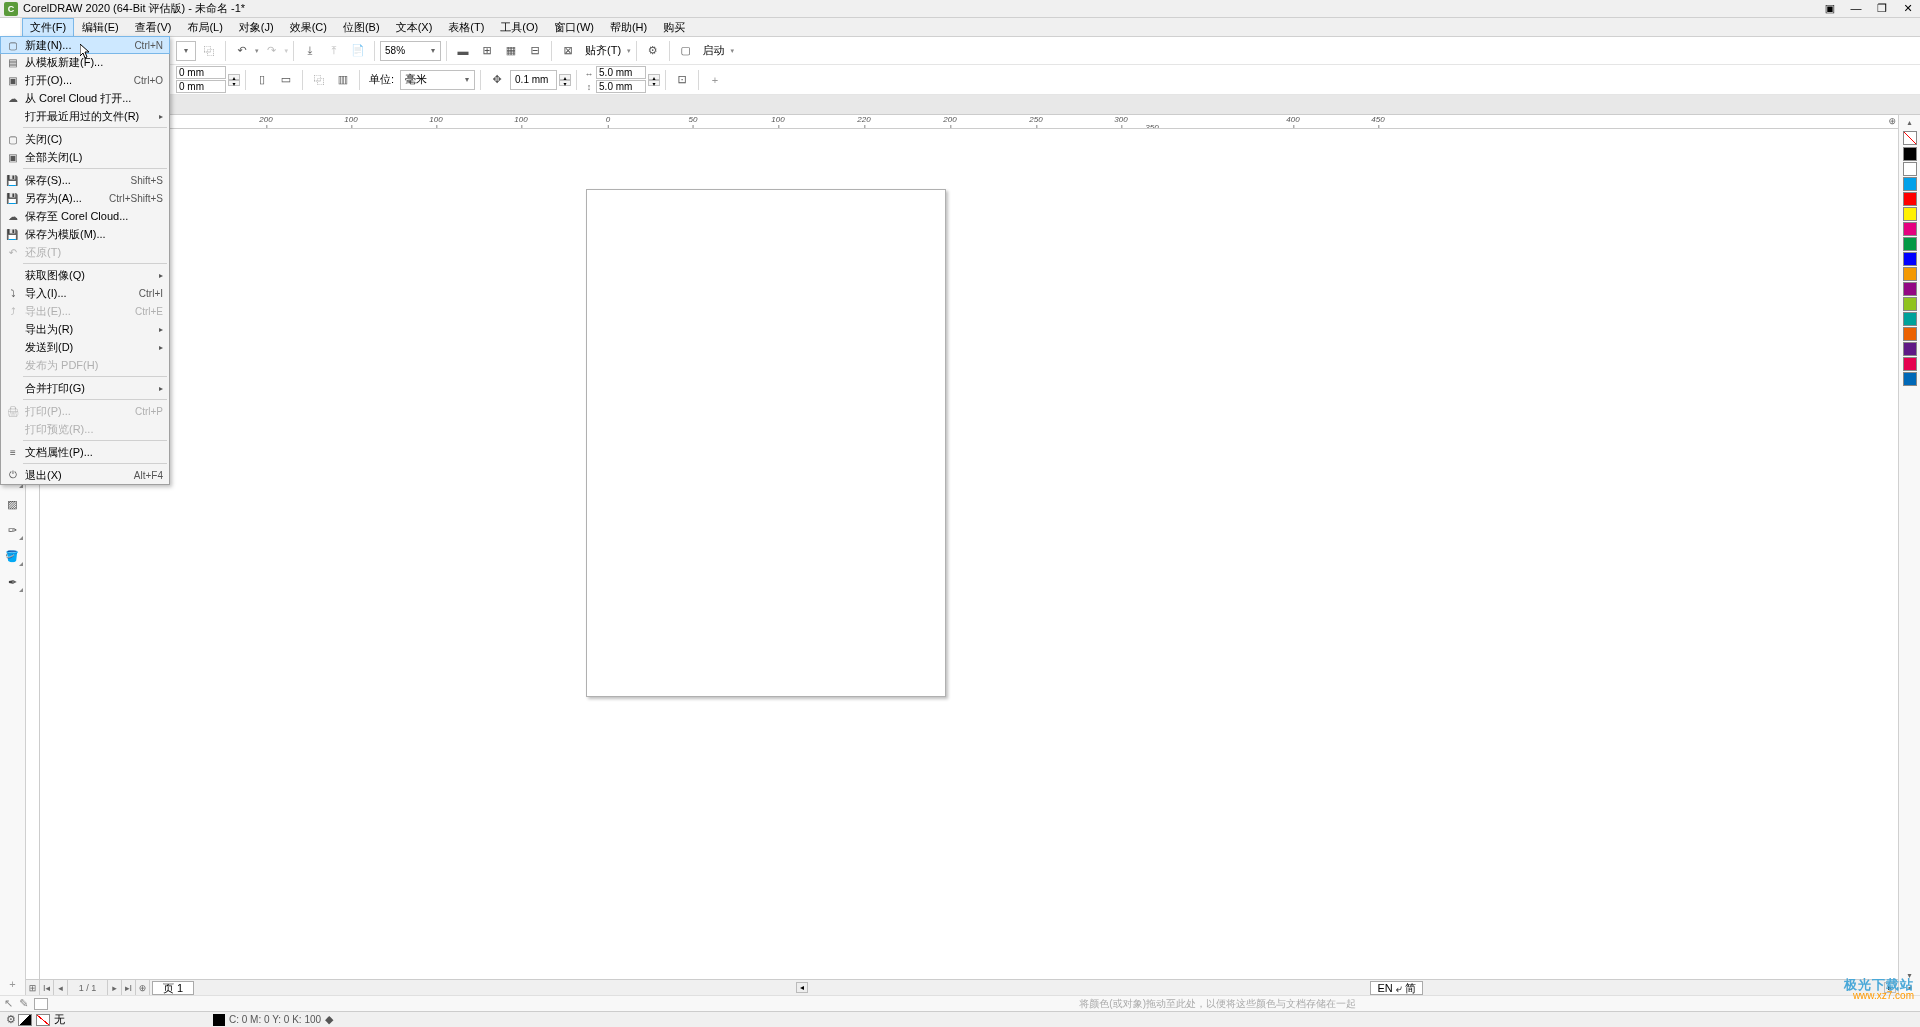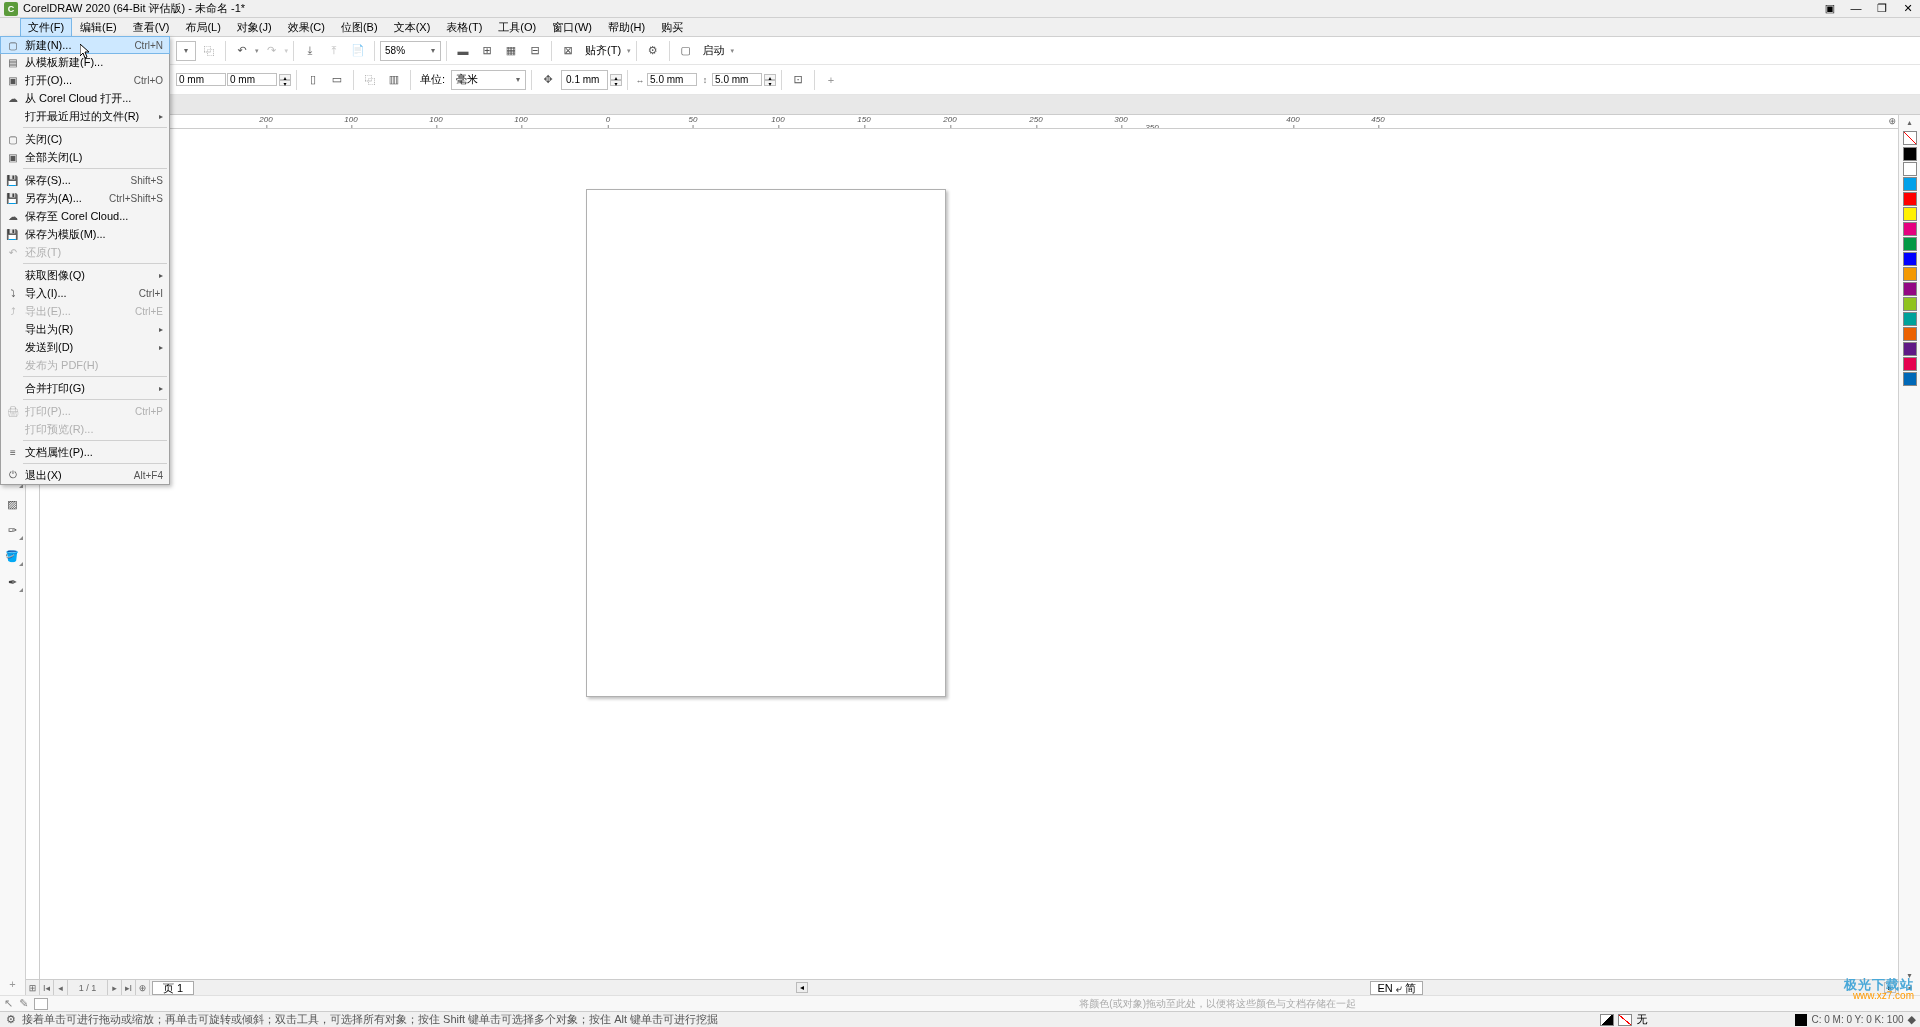--- a/index.html
+++ b/index.html
@@ -6,36 +6,36 @@
 body { background: #fff; overflow: hidden; width: 1920px; height: 1027px; position: relative; }
 
 
 .titlebar { height: 18px; background: #f0f0f0; display: flex; align-items: center; padding: 0 4px; border-bottom: 1px solid #d0d0d0; }
 .titlebar .logo { width: 14px; height: 14px; background: #5b9b3b; border-radius: 2px; margin-right: 5px; display: flex; align-items: center; justify-content: center; color: #fff; font-size: 9px; font-weight: bold;}
 .titlebar .title { flex: 1; }
 .titlebar .winbtns { display: flex; gap: 10px; }
 .titlebar .winbtns span { width: 16px; text-align: center; cursor: default; }
 
 
-.menubar { height: 19px; background: #f0f0f0; display: flex; align-items: center; padding: 0 20px; border-bottom: 1px solid #d0d0d0; }
+.menubar { height: 19px; background: #f0f0f0; display: flex; align-items: center; padding: 0 2px; border-bottom: 1px solid #d0d0d0; margin-left: 20px; }
 .menubar .mitem { padding: 2px 8px; cursor: default; }
 .menubar .mitem.active { background: #cde8ff; border: 1px solid #7ab7e8; padding: 1px 7px;}
 
 
 .toolbar1 { height: 28px; background: #fff; display: flex; align-items: center; padding: 0 4px; border-bottom: 1px solid #e5e5e5; gap: 2px;}
 .tbtn { width: 22px; height: 22px; display: flex; align-items: center; justify-content: center; color: #555; border: 1px solid transparent; }
 .tsep { width: 1px; height: 20px; background: #d8d8d8; margin: 0 3px;}
 .tcombo { height: 20px; border: 1px solid #c0c0c0; display: flex; align-items: center; background: #fff; }
 .tcombo input { border: none; width: 45px; padding: 0 4px; outline: none; font-size: 10px;}
 .tcombo .arrow { width: 14px; text-align: center; color: #666; font-size: 8px;}
 .ttext { padding: 0 4px; }
 
 
 .toolbar2 { height: 30px; background: #fff; display: flex; align-items: center; padding: 0 4px; border-bottom: 1px solid #e5e5e5; gap: 2px;}
-.dualspin { display: flex; flex-direction: row; gap: 1px; }
+.dualspin { display: flex; flex-direction: column; gap: 1px; }
 .dualspin .row { display: flex; align-items: center; }
 .dualspin .ico { width: 14px; font-size: 9px; color: #666; text-align:center;}
 .dualspin input { width: 50px; border: 1px solid #c0c0c0; height: 13px; font-size: 10px; padding: 0 2px;}
 .spinbtns { width: 12px; display:flex; flex-direction:column;}
 .spinbtns span{ height:6px; font-size:6px; line-height:6px; text-align:center; border:1px solid #c0c0c0; background:#f5f5f5;}
 
 
 .doctabs { height: 20px; background: #e8e8e8; display: flex; align-items: flex-end; padding-left: 4px; border-bottom: 1px solid #ccc;}
 .doctabs .tab { background: #d5e8f7; border: 1px solid #a8c8e0; border-bottom: none; padding: 2px 16px; border-radius: 3px 3px 0 0; margin-right: 2px;}
 .doctabs .plus { padding: 2px 8px; color: #888;}
@@ -364,21 +364,21 @@
 
 <div class="hruler-wrap">
   <div class="hruler" id="hruler">
       <div class="tick" style="left: 240px;">200</div>
       <div class="tick" style="left: 325px;">100</div>
       <div class="tick" style="left: 410px;">100</div>
       <div class="tick" style="left: 495px;">100</div>
       <div class="tick" style="left: 582px;">0</div>
       <div class="tick" style="left: 667px;">50</div>
       <div class="tick" style="left: 752px;">100</div>
-      <div class="tick" style="left: 838px;">150</div>
+      <div class="tick" style="left: 838px;">220</div>
       <div class="tick" style="left: 924px;">200</div>
       <div class="tick" style="left: 1010px;">250</div>
       <div class="tick" style="left: 1095px;">300</div>
       <div class="tick" style="left: 1126px; margin-top: 8px;">350</div>
       <div class="tick" style="left: 1267px;">400</div>
       <div class="tick" style="left: 1352px;">450</div>
     </div>
   <div style="position:absolute;right:2px;top:1px;font-size:9px;color:#666">⊕</div>
 </div>
 
@@ -451,21 +451,20 @@
 
 <div class="bottom2">
   <span style="color:#888">↖</span>
   <span style="color:#888">✎</span>
   <div class="chk"></div>
   <div class="hint2">将颜色(或对象)拖动至此处，以便将这些颜色与文档存储在一起</div>
 </div>
 
 <div class="statusbar">
   <div class="gear">⚙</div>
-  <div class="stext">接着单击可进行拖动或缩放；再单击可旋转或倾斜；双击工具，可选择所有对象；按住 Shift 键单击可选择多个对象；按住 Alt 键单击可进行挖掘</div>
   <div class="right">
     <div class="diag"></div>
     <div class="noneico"></div>
     <span>无</span>
     <span style="width:140px"></span>
     <div class="blk"></div>
     <span class="cmyk">C: 0 M: 0 Y: 0 K: 100</span>
     <span style="color:#555">◆</span>
   </div>
 </div>

